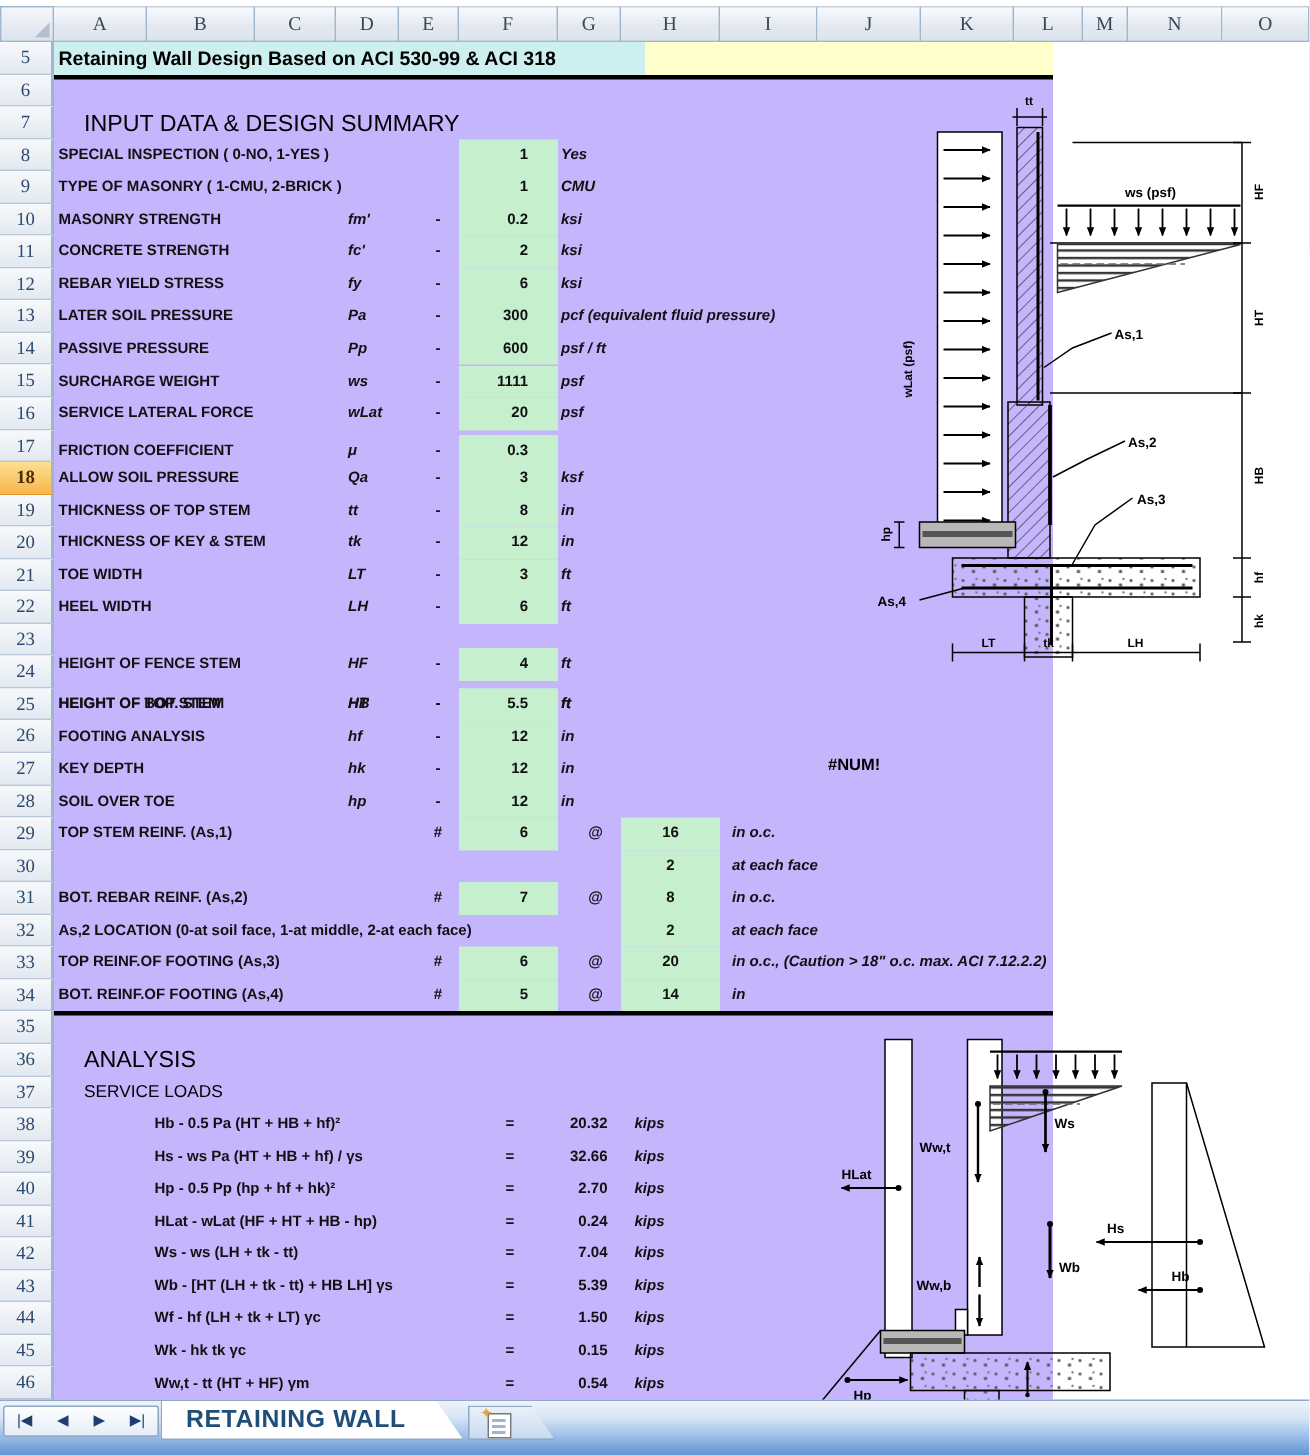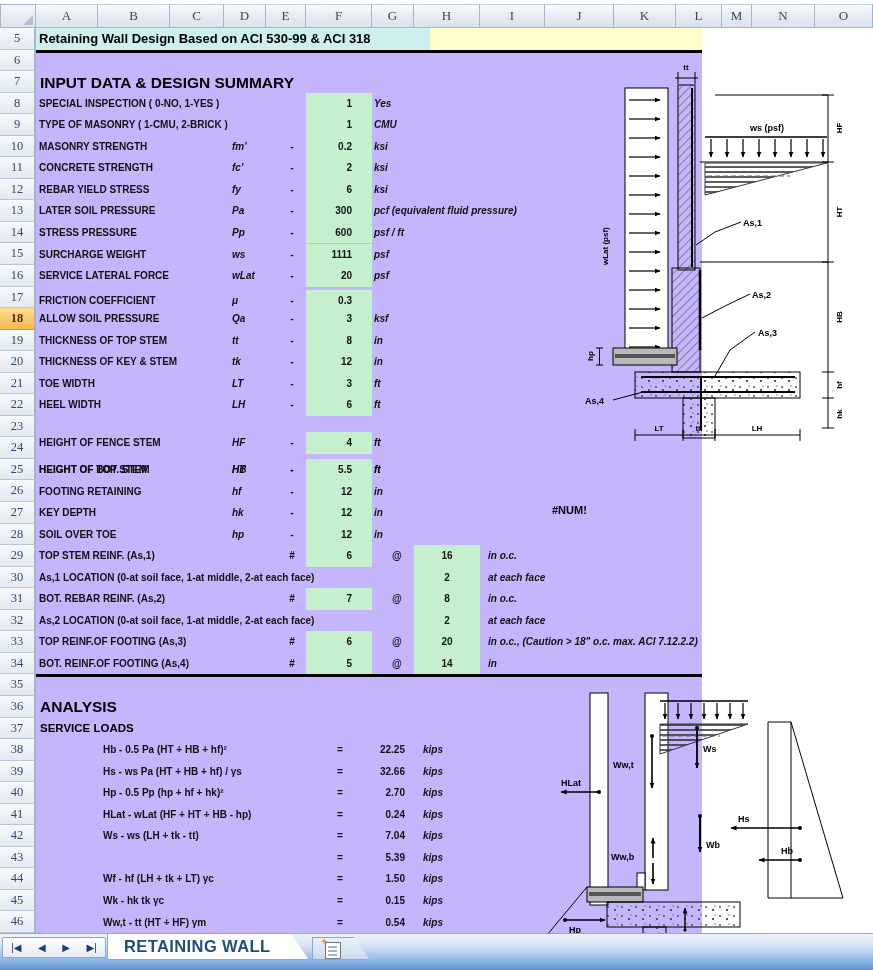--- a/index.html
+++ b/index.html
@@ -24,21 +24,21 @@
     text-align:center;line-height:20px;}
   .rh.hl{background:linear-gradient(#fddf93,#f8b74c);border-bottom-color:#e2962d;
     color:#4a3000;font-weight:bold;}
   
   .sheet{position:absolute;left:36px;top:28px;width:666px;height:905px;background:#c4b5fd;
     overflow:hidden;z-index:1;}
   .titlebar{position:absolute;left:0;top:0;width:809px;height:22px;border-bottom:3px solid #000;}
   .titlecyan{position:absolute;left:0;top:0;width:394px;height:22px;background:var(--title-cyan,#cdf0ee);}
   .titleyellow{position:absolute;left:394px;top:0;width:415px;height:22px;background:var(--title-yellow,#ffffcc);}
   .titletext{position:absolute;left:3px;top:3px;font-size:13px;font-weight:bold;color:#000;white-space:nowrap;}
-  .heading1{position:absolute;left:4px;font-size:15.5px;font-weight:bold;color:#000;white-space:nowrap;text-align:right;}
+  .heading1{position:absolute;left:20px;font-size:15.5px;font-weight:normal;color:#000;white-space:nowrap;text-align:right;}
   .h-input{top:46px;}
   .h-analysis{top:670px;}
   .h-service{top:694px;font-size:11.5px;}
   .irow,.lrow{position:absolute;left:0;height:21.55px;width:809px;}
   .c{position:absolute;top:0;height:21.55px;line-height:21.55px;font-size:10px;
      font-weight:bold;color:#111;white-space:nowrap;}
   .lbl{left:3px;}
   .sym{left:196px;font-style:italic;}
   .sep,.hash{left:246px;width:20px;text-align:center;}
   .g1{left:270px;width:66px;background:var(--value-cell,#c6efce);text-align:right;
@@ -200,21 +200,21 @@
         <span class="c unit">ksi</span>
       </div>
       <div class="irow" style="top: 172.4px;">
         <span class="c lbl">LATER SOIL PRESSURE</span>
         <span class="c sym">Pa</span>
         <span class="c sep">-</span>
         <span class="c g1">300</span>
         <span class="c unit">pcf (equivalent fluid pressure)</span>
       </div>
       <div class="irow" style="top: 193.95px;">
-        <span class="c lbl">STRESS PRESSURE</span>
+        <span class="c lbl">PASSIVE PRESSURE</span>
         <span class="c sym">Pp</span>
         <span class="c sep">-</span>
         <span class="c g1">600</span>
         <span class="c unit">psf / ft</span>
       </div>
       <div class="irow" style="top: 215.5px;">
         <span class="c lbl">SURCHARGE WEIGHT</span>
         <span class="c sym">ws</span>
         <span class="c sep">-</span>
         <span class="c g1">1111</span>
@@ -283,21 +283,21 @@
         <span class="c unit">ft</span>
       </div>
       <div class="irow" style="top: 431px;">
         <span class="c lbl">HEIGHT OF BOT. STEM</span>
         <span class="c sym">HB</span>
         <span class="c sep">-</span>
         <span class="c g1">5.5</span>
         <span class="c unit">ft</span>
       </div>
       <div class="irow" style="top: 452.55px;">
-        <span class="c lbl">FOOTING RETAINING</span>
+        <span class="c lbl">FOOTING ANALYSIS</span>
         <span class="c sym">hf</span>
         <span class="c sep">-</span>
         <span class="c g1">12</span>
         <span class="c unit">in</span>
       </div>
       <div class="irow" style="top: 474.1px;">
         <span class="c lbl">KEY DEPTH</span>
         <span class="c sym">hk</span>
         <span class="c sep">-</span>
         <span class="c g1">12</span>
@@ -312,21 +312,20 @@
       </div>
       <div class="irow" style="top: 517.2px;">
         <span class="c lbl">TOP STEM REINF. (As,1)</span>
         <span class="c hash">#</span>
         <span class="c g1">6</span>
         <span class="c at">@</span>
         <span class="c g2">16</span>
         <span class="c unit2">in o.c.</span>
       </div>
       <div class="irow" style="top: 538.75px;">
-        <span class="c lbl">As,1 LOCATION (0-at soil face, 1-at middle, 2-at each face)</span>
         <span class="c g2">2</span>
         <span class="c unit2">at each face</span>
       </div>
       <div class="irow" style="top: 560.3px;">
         <span class="c lbl">BOT. REBAR REINF. (As,2)</span>
         <span class="c hash">#</span>
         <span class="c g1">7</span>
         <span class="c at">@</span>
         <span class="c g2">8</span>
         <span class="c unit2">in o.c.</span>
@@ -348,21 +347,21 @@
         <span class="c lbl">BOT. REINF.OF FOOTING (As,4)</span>
         <span class="c hash">#</span>
         <span class="c g1">5</span>
         <span class="c at">@</span>
         <span class="c g2">14</span>
         <span class="c unit2">in</span>
       </div>
       <div class="lrow" style="top: 711.15px;">
         <span class="c lf">Hb - 0.5 Pa (HT + HB + hf)²</span>
         <span class="c leq">=</span>
-        <span class="c lv">22.25</span>
+        <span class="c lv">20.32</span>
         <span class="c lu">kips</span>
       </div>
       <div class="lrow" style="top: 732.7px;">
         <span class="c lf">Hs - ws Pa (HT + HB + hf) / γs</span>
         <span class="c leq">=</span>
         <span class="c lv">32.66</span>
         <span class="c lu">kips</span>
       </div>
       <div class="lrow" style="top: 754.25px;">
         <span class="c lf">Hp - 0.5 Pp (hp + hf + hk)²</span>
@@ -376,20 +375,21 @@
         <span class="c lv">0.24</span>
         <span class="c lu">kips</span>
       </div>
       <div class="lrow" style="top: 797.35px;">
         <span class="c lf">Ws - ws (LH + tk - tt)</span>
         <span class="c leq">=</span>
         <span class="c lv">7.04</span>
         <span class="c lu">kips</span>
       </div>
       <div class="lrow" style="top: 818.9px;">
+        <span class="c lf">Wb - [HT (LH + tk - tt) + HB LH] γs</span>
         <span class="c leq">=</span>
         <span class="c lv">5.39</span>
         <span class="c lu">kips</span>
       </div>
       <div class="lrow" style="top: 840.45px;">
         <span class="c lf">Wf - hf (LH + tk + LT) γc</span>
         <span class="c leq">=</span>
         <span class="c lv">1.50</span>
         <span class="c lu">kips</span>
       </div>

